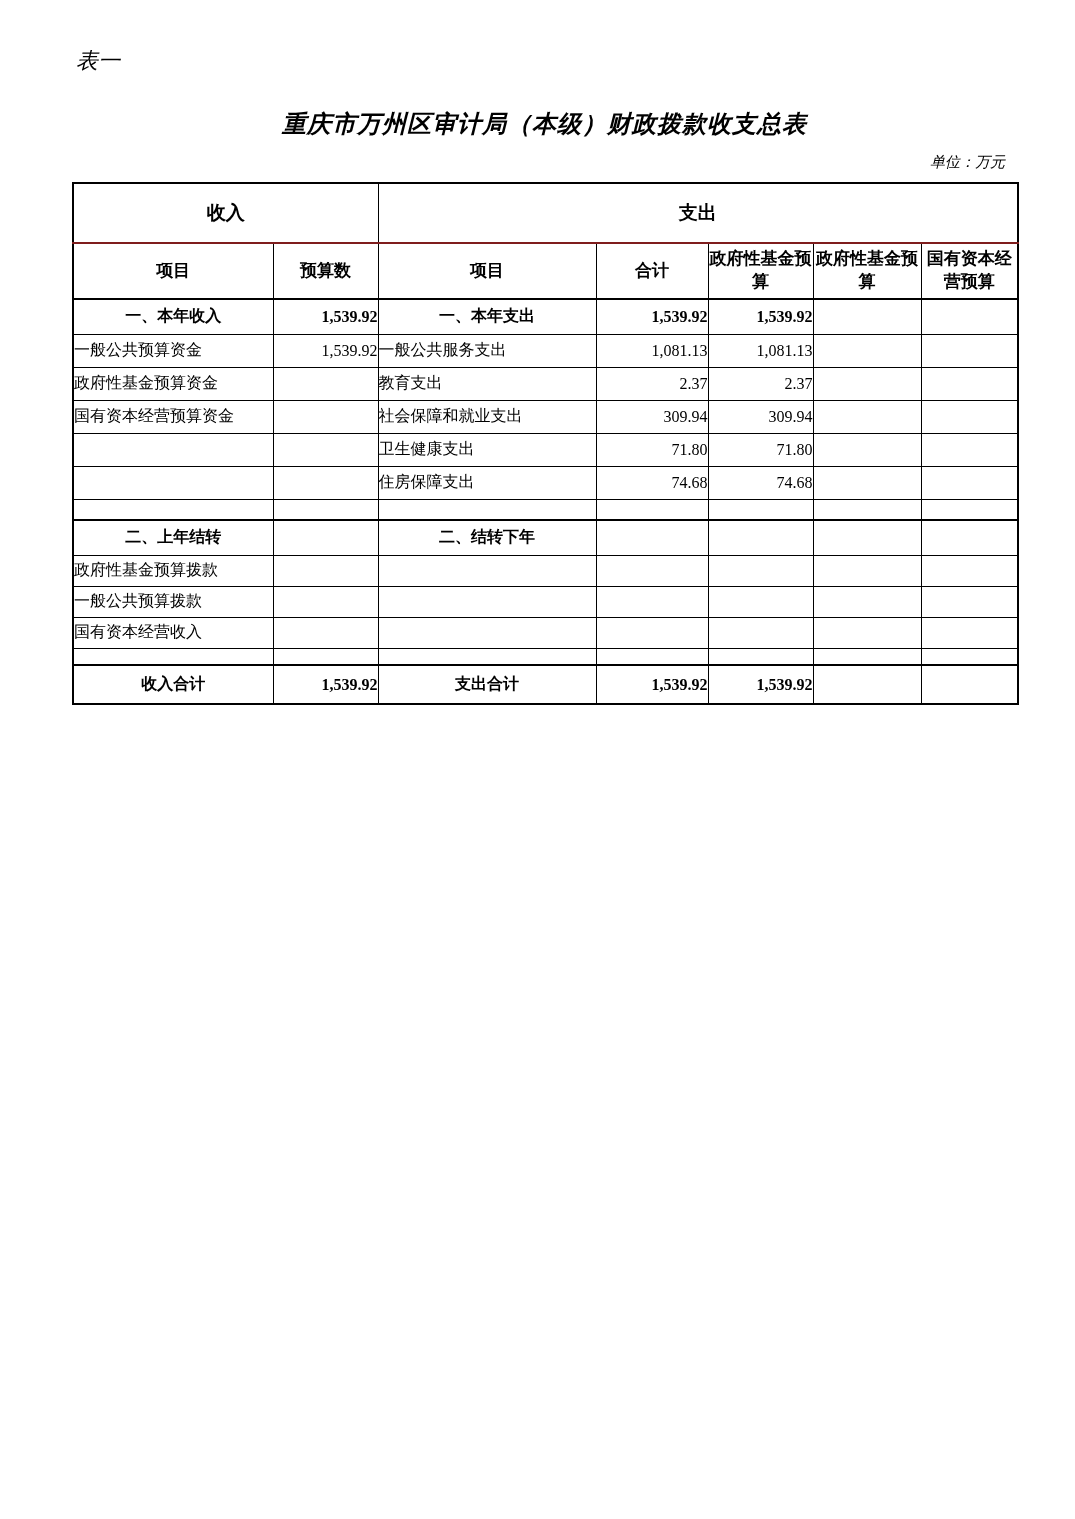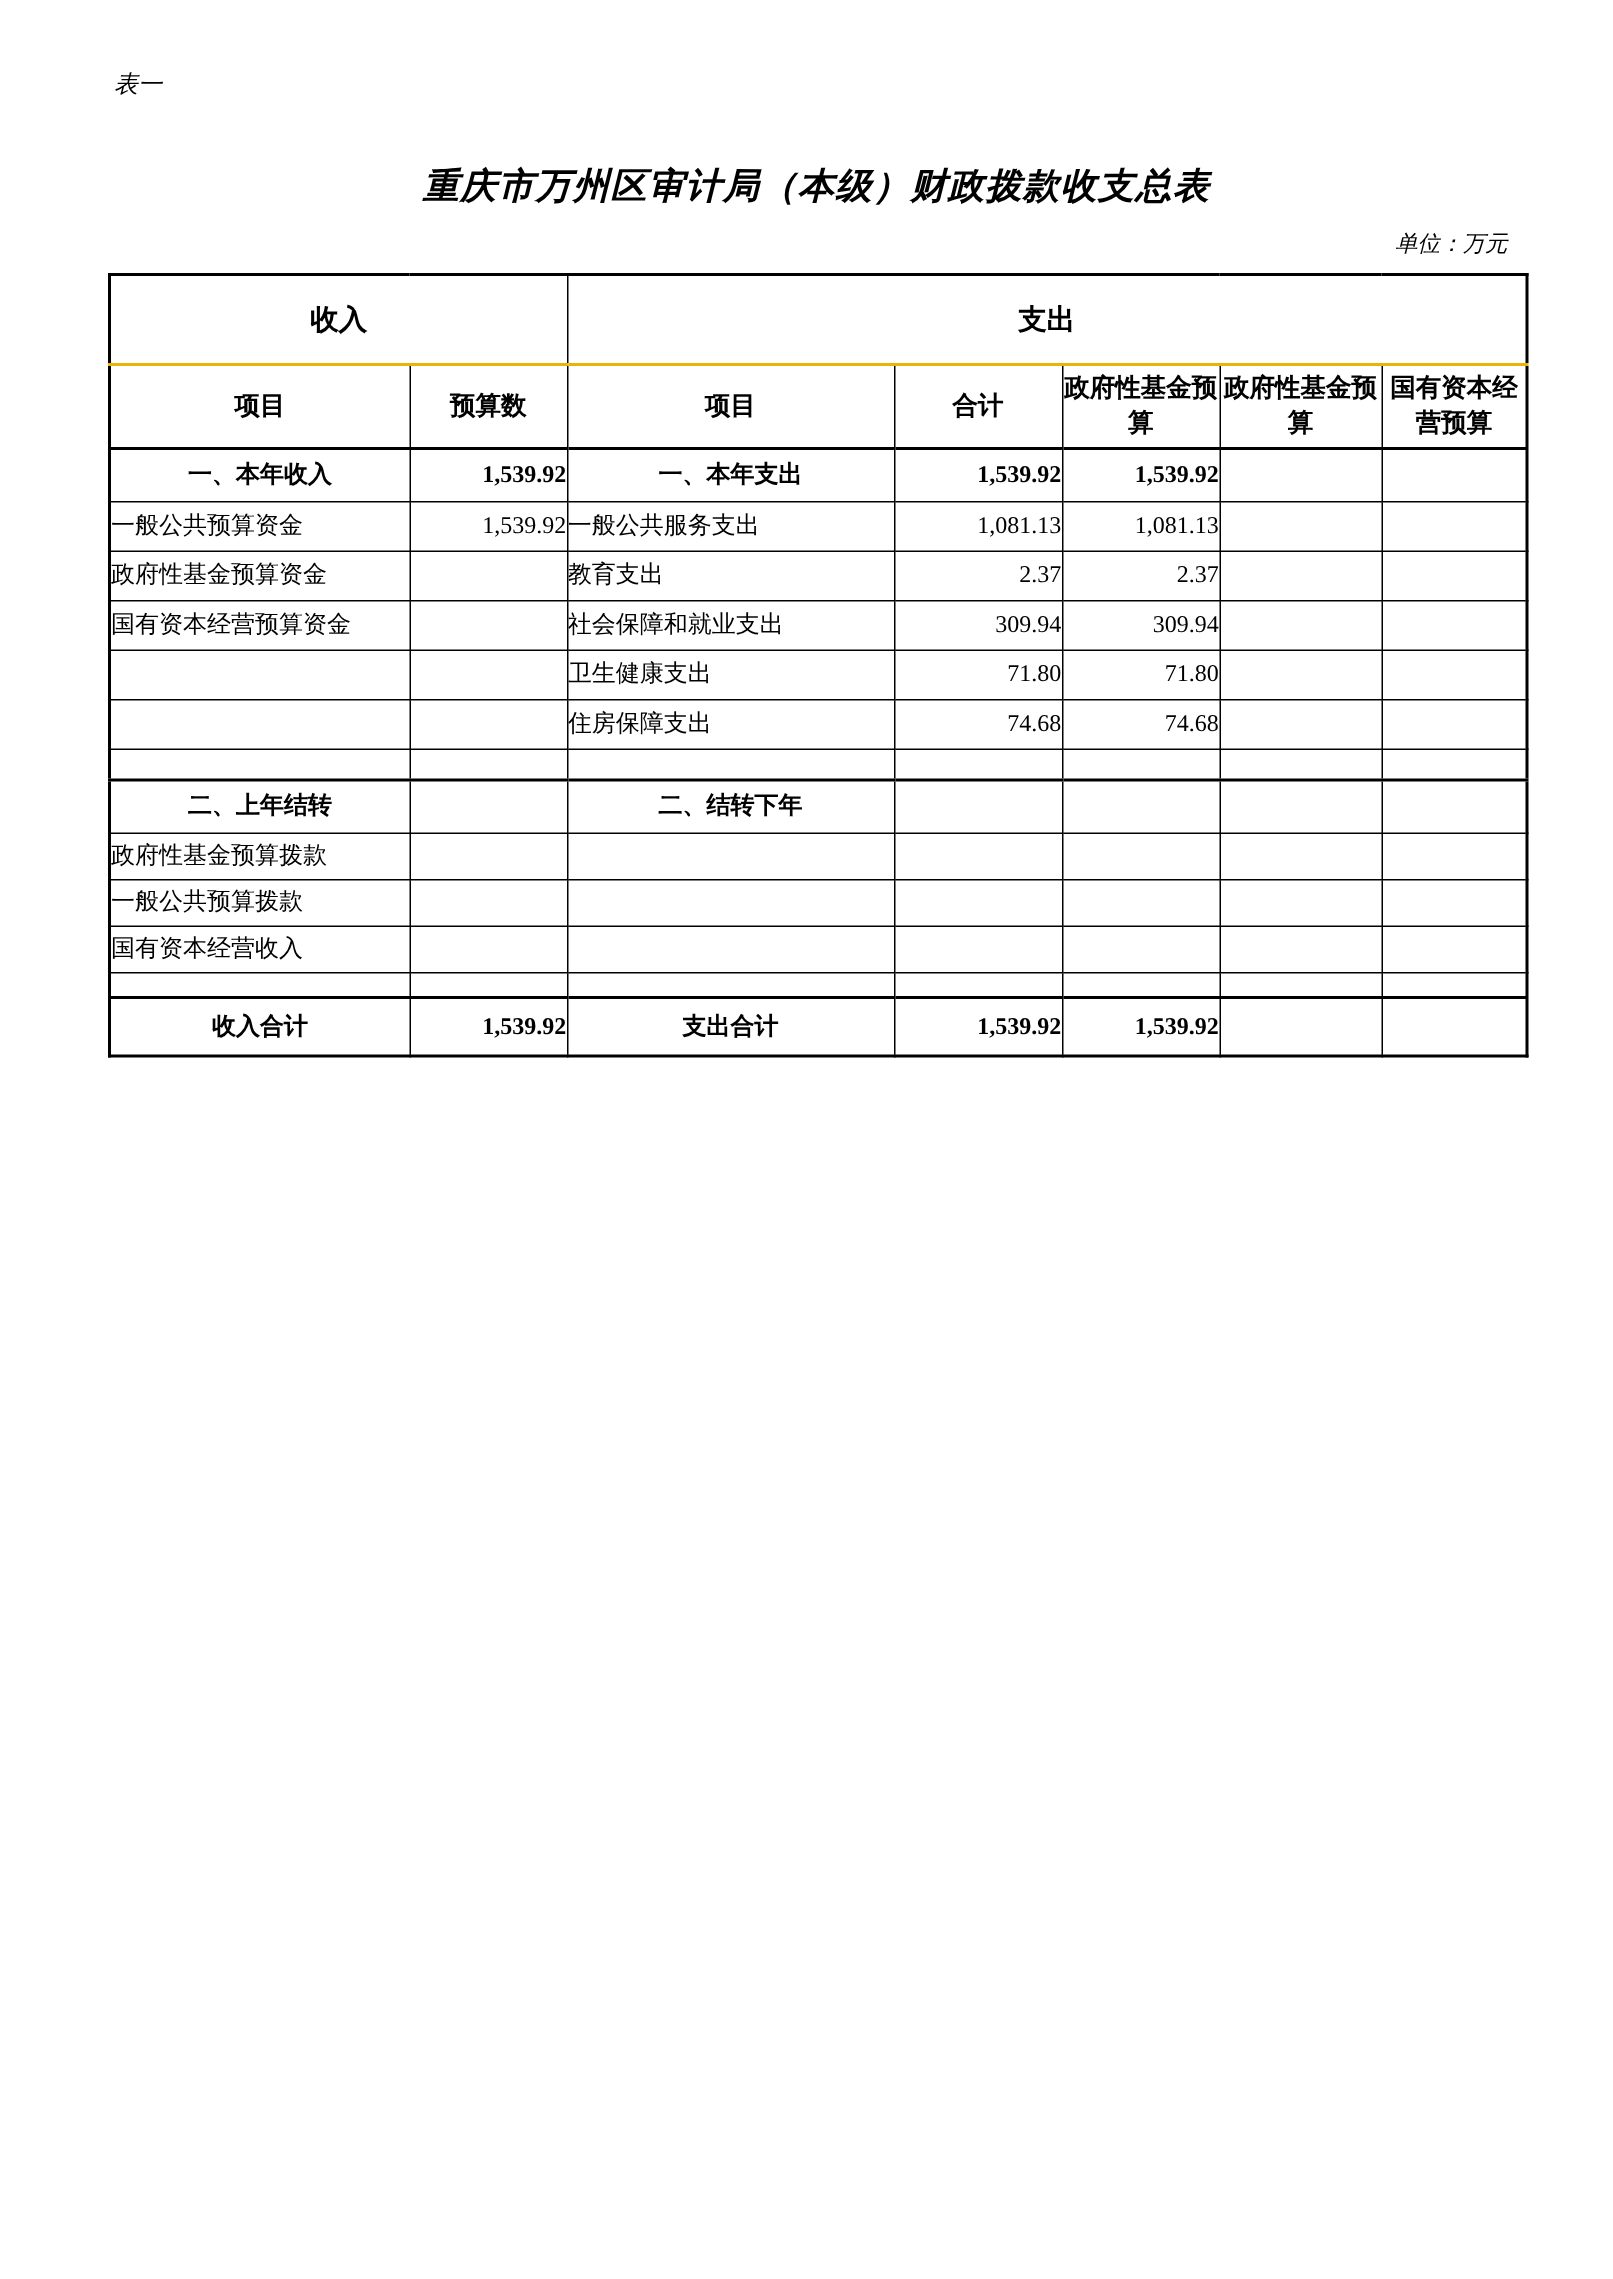--- a/index.html
+++ b/index.html
@@ -5,21 +5,21 @@
   html,body{margin:0;padding:0;}
   body{
     width:1075px;height:1519px;
     background:#ffffff;
     position:relative;
     font-family:"Liberation Serif","DejaVu Serif",serif;
     color:#000;
   }
   .page-tag{
     position:absolute;left:76px;top:46px;
-    font-style:italic;font-size:16px;
+    font-style:italic;font-size:22px;
   }
   .doc-title{
     position:absolute;left:72px;top:108px;width:945px;
     text-align:center;
     font-weight:bold;font-size:24px;letter-spacing:1px;
     font-family:"Liberation Serif","DejaVu Serif",serif;
     font-style:italic;
   }
   .unit-label{
     position:absolute;left:72px;top:153px;width:933px;
@@ -43,21 +43,21 @@
     padding:0;
   }
   
   thead th{
     font-family:"Liberation Sans","DejaVu Sans",sans-serif;
     font-weight:bold;
     text-align:center;
     vertical-align:middle;
   }
   tr.group-row{height:60px;}
-  tr.group-row th{font-size:19px;border-bottom:2px solid #eab308;}
+  tr.group-row th{font-size:19px;border-bottom:2px solid #7f1d1d;}
   tr.cols-row{height:56px;}
   tr.cols-row th{font-size:17px;border-bottom:2px solid #000;line-height:1.35;}
   
   tbody td{vertical-align:middle;}
   tr.row-item{height:33px;padding-left:40px;}
   tr.row-item2{height:31px;}
   tr.row-empty{height:21px;}
   tr.row-empty td{border-bottom:2px solid #000;}
   tr.row-empty2{height:17px;}
   tr.row-empty2 td{border-bottom:2px solid #000;}

